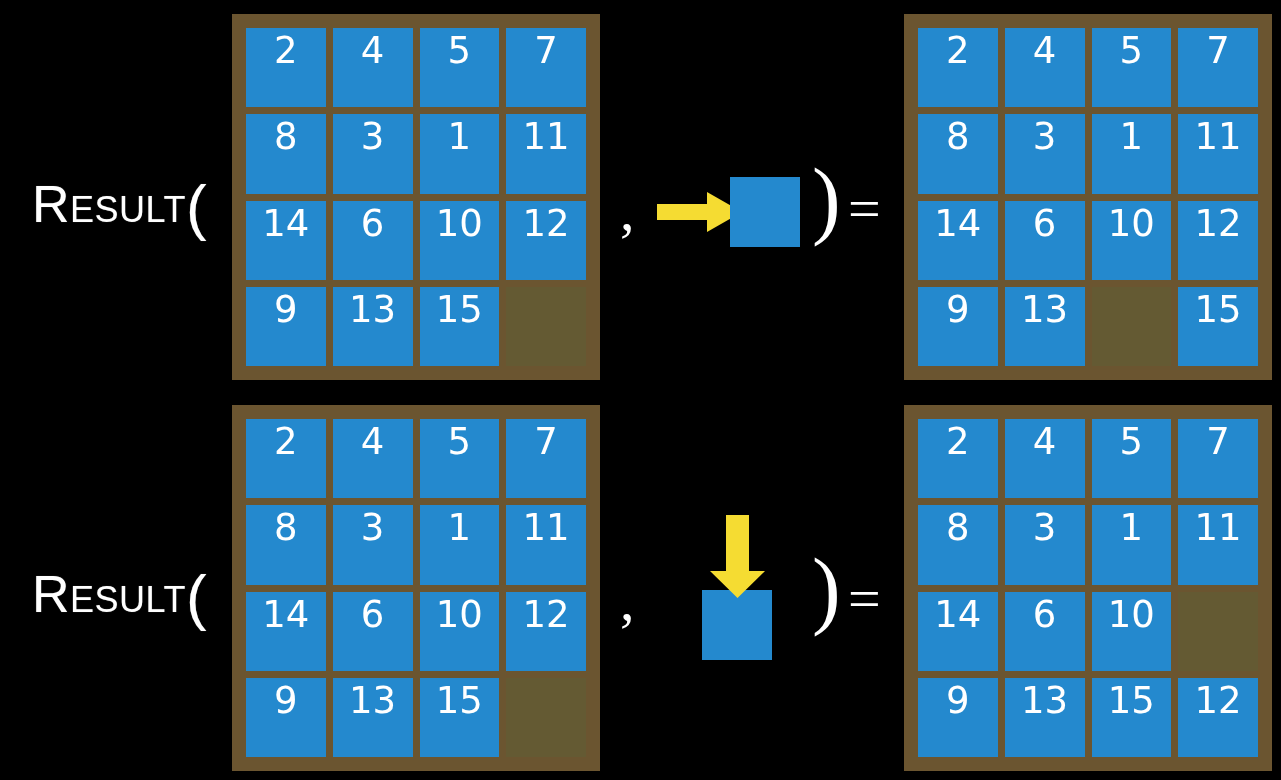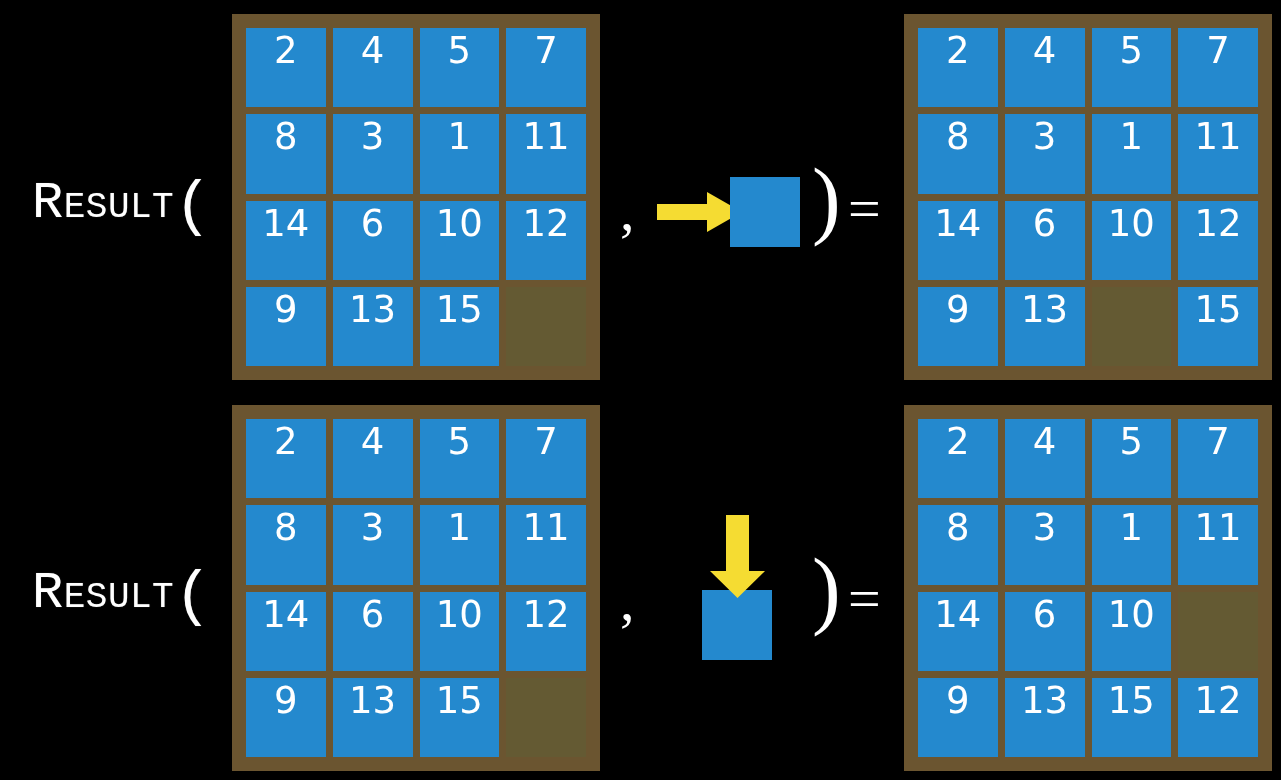--- a/index.html
+++ b/index.html
@@ -30,21 +30,21 @@
     width: 1281px;
     height: 390px;
   }
   .row-top    { top: 0px; }
   .row-bottom { top: 390px; }
 
   
   .result-label {
     position: absolute;
     color: #ffffff;
-    font-family: Liberation Mono, monospace;
+    font-family: Liberation Sans, sans-serif;
     font-variant: small-caps;
     font-size: 52px;
     line-height: 1;
     white-space: nowrap;
     letter-spacing: 0.5px;
     text-shadow: 0 0 1px rgba(255,255,255,0.35);
   }
   .result-label .paren {
     font-variant: normal;
     font-size: 62px;

